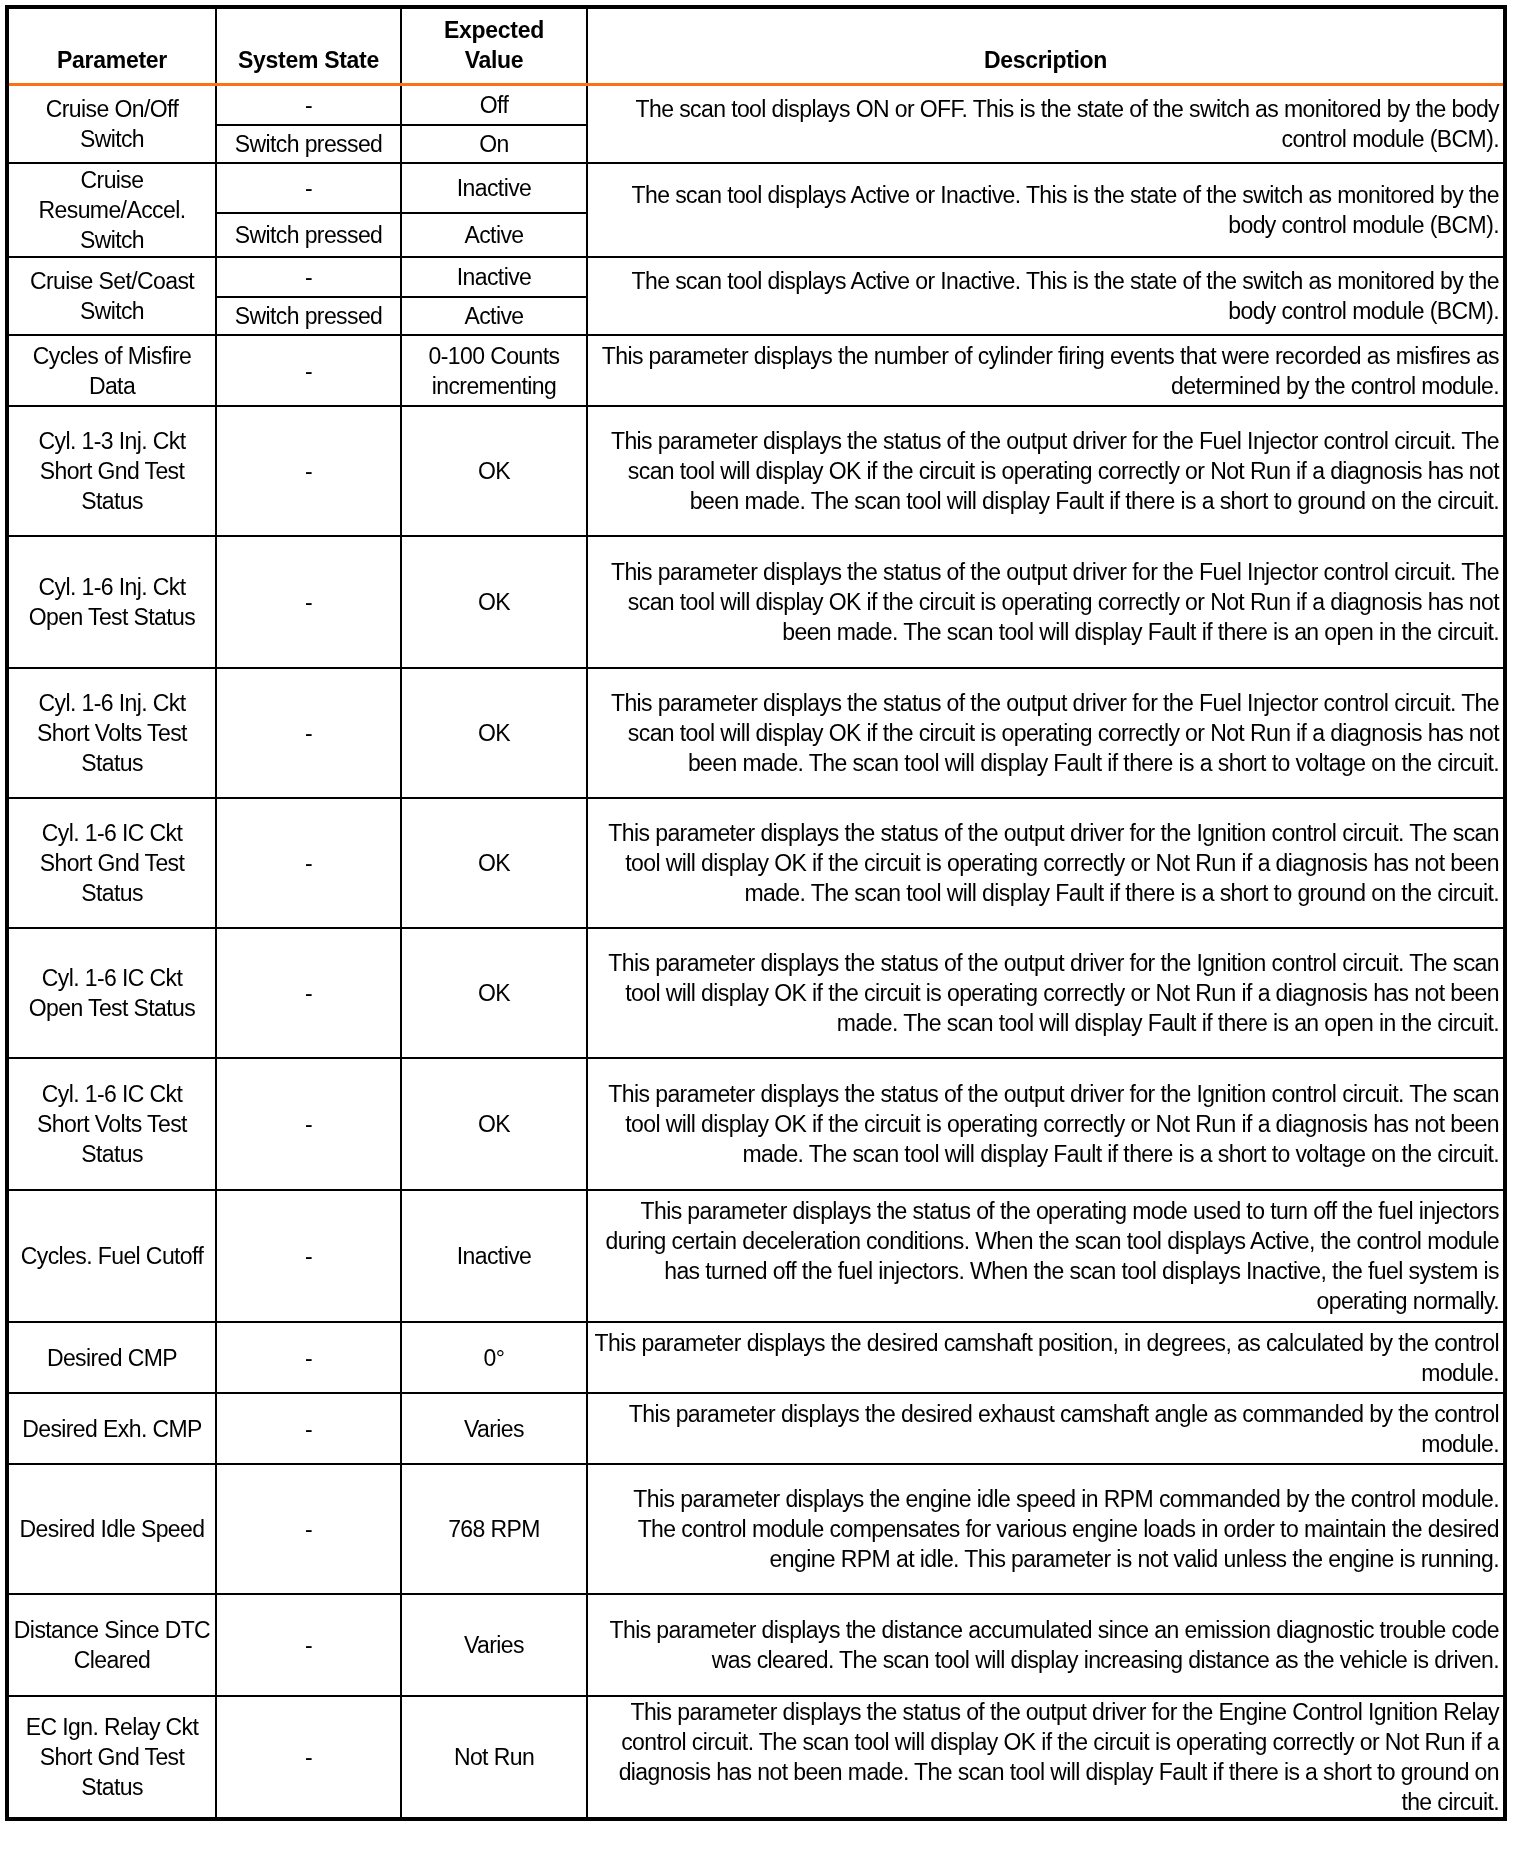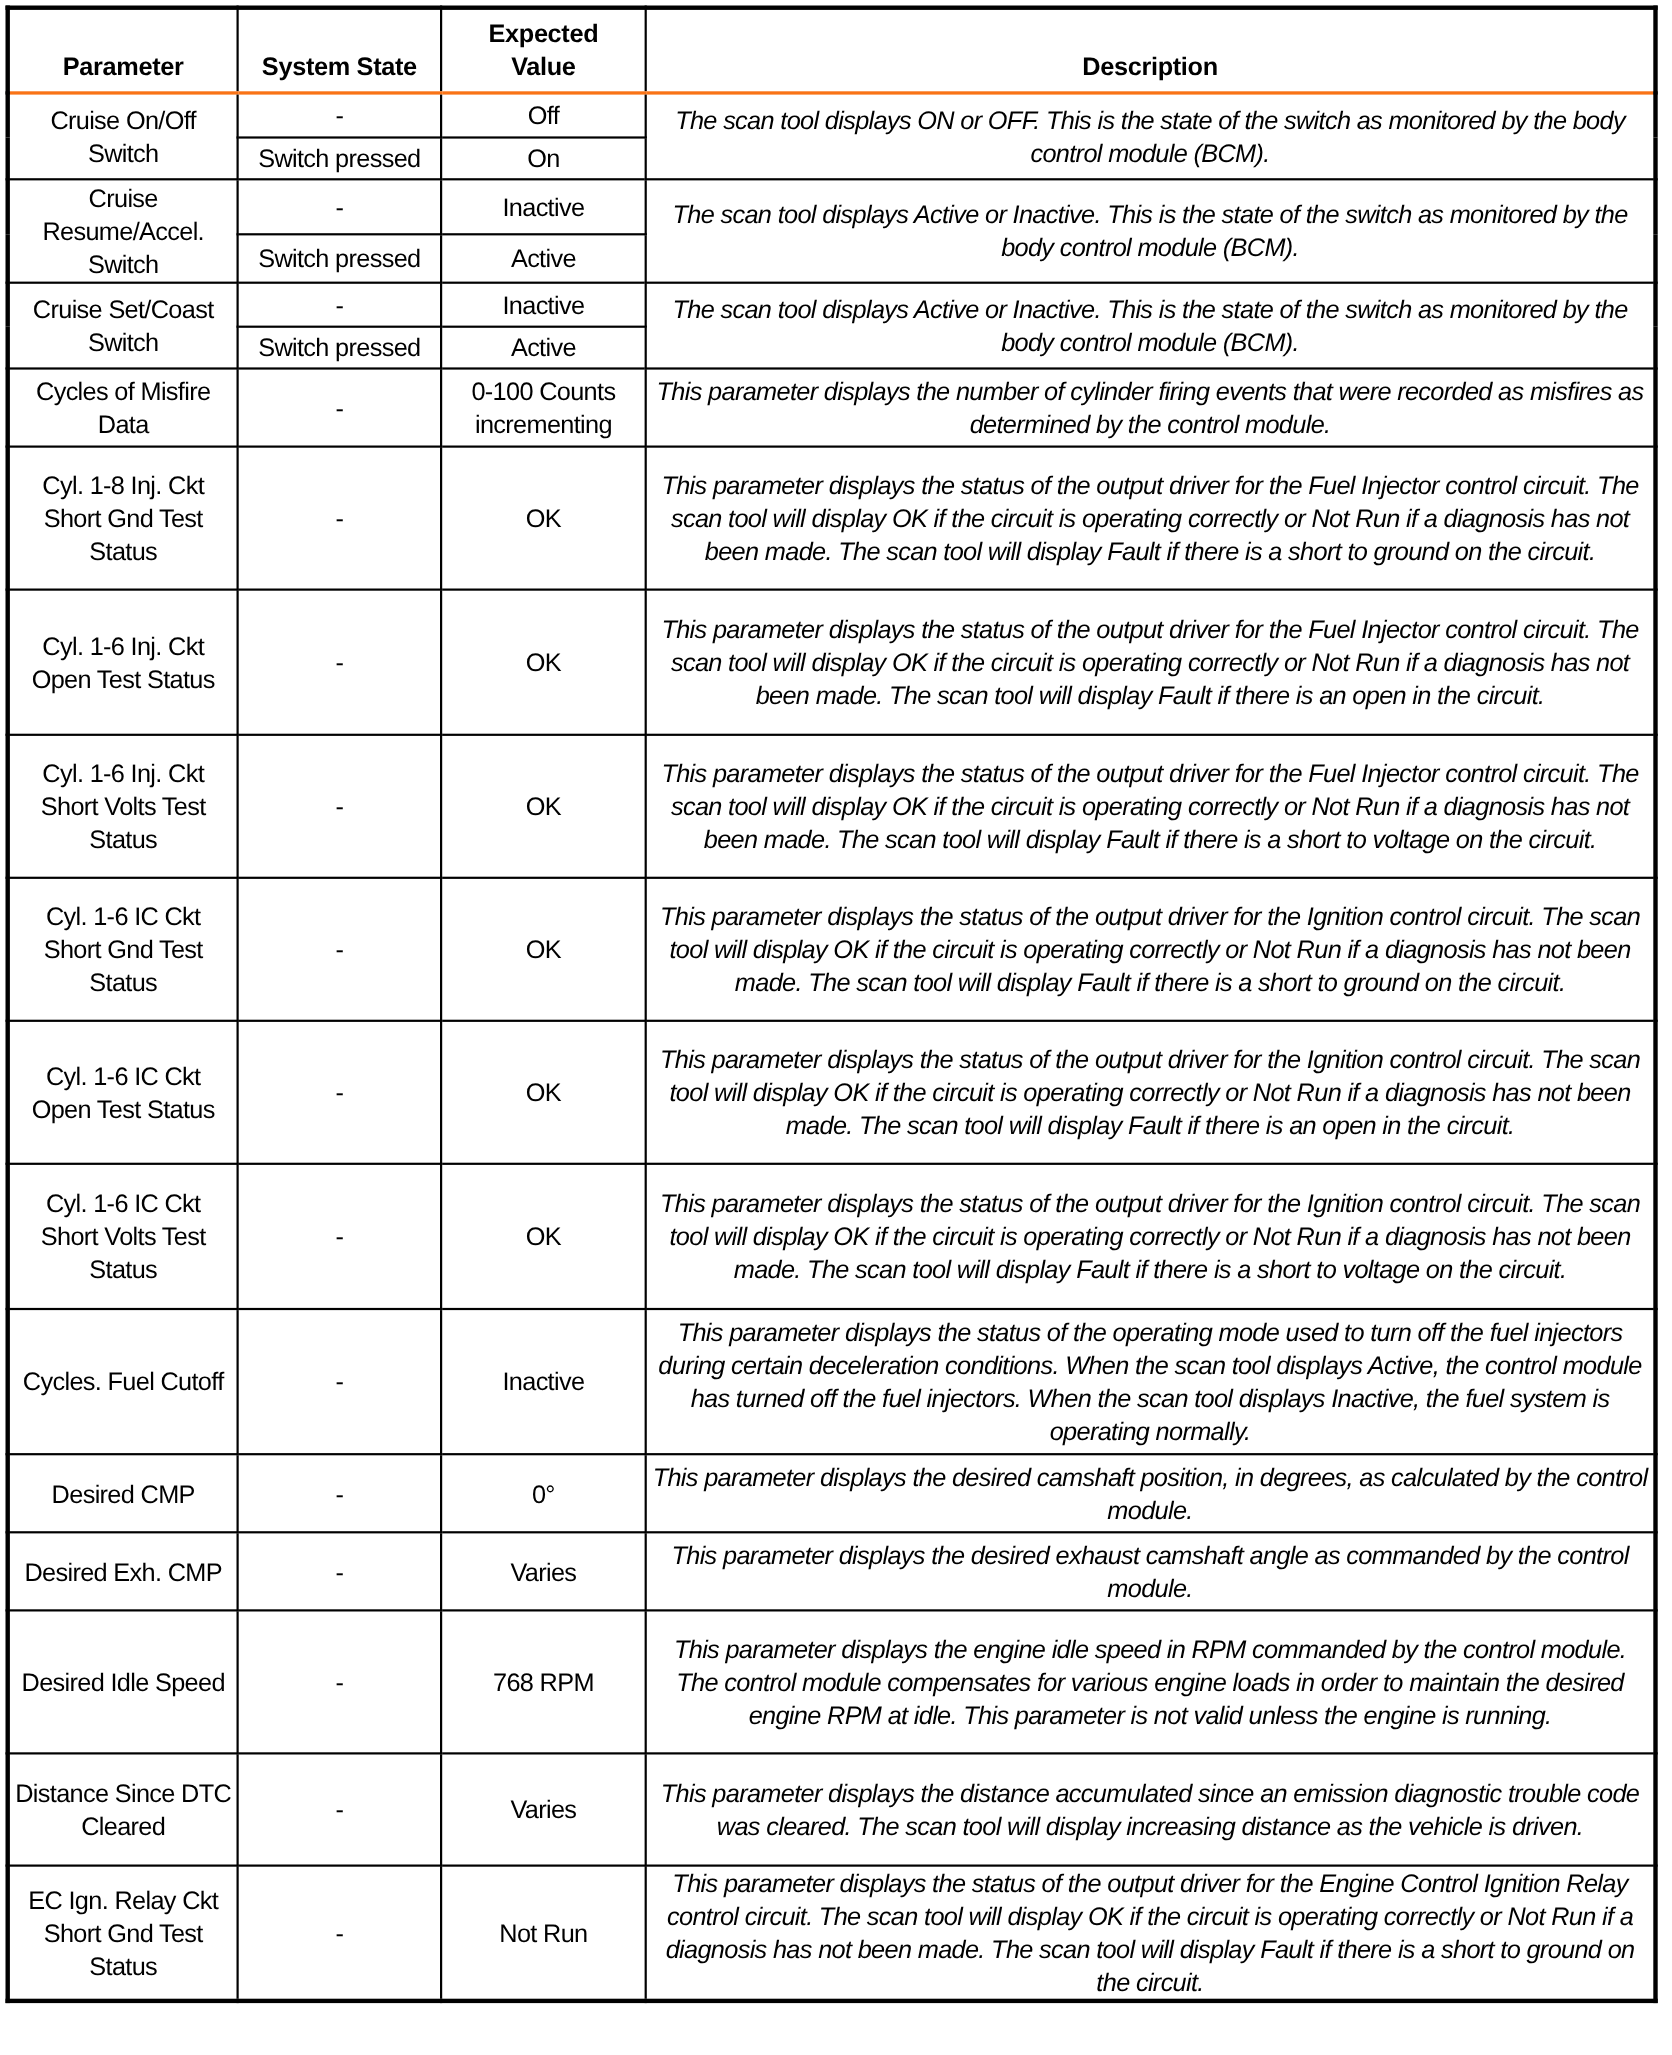--- a/index.html
+++ b/index.html
@@ -18,21 +18,21 @@
     line-height: 30px;
     vertical-align: middle;
   }
   table.params th {
     font-weight: bold; text-align: center; vertical-align: bottom;
     padding-bottom: 8px; height: 66px; letter-spacing: -0.3px;
     border-bottom: 3px solid #f97316;
   }
   td.param { text-align: center; padding-left: 4px; }
   td.state, td.value { text-align: center; }
-  td.desc { text-align: center; padding-left: 5px; font-style: italic; }
+  td.desc { text-align: right; padding-left: 5px; }
   col.c1 { width: 209px; } col.c2 { width: 185px; } col.c3 { width: 186px; } col.c4 { width: auto; }
   tr.h42 td { height: 38px; }
   tr.h50 td { height: 48px; }
   tr.h46 td { height: 42px; }
   tr.h36 td { height: 36px; }
   tr.r73 > td { height: 69px; }
   tr.r132 > td { height: 128px; }
   tr.r134 > td { height: 130px; }
   tr.r104 > td { height: 100px; }
   tr.r123 > td { height: 118px; }
@@ -91,21 +91,21 @@
     </tr>
 
     <tr class="r73">
       <td class="param">Cycles of Misfire Data</td>
       <td class="state">-</td>
       <td class="value">0-100 Counts incrementing</td>
       <td class="desc">This parameter displays the number of cylinder firing events that were recorded as misfires as determined by the control module.</td>
     </tr>
 
     <tr class="r132">
-      <td class="param">Cyl. 1-8 Inj. Ckt Short Gnd Test Status</td>
+      <td class="param">Cyl. 1-3 Inj. Ckt Short Gnd Test Status</td>
       <td class="state">-</td>
       <td class="value">OK</td>
       <td class="desc">This parameter displays the status of the output driver for the Fuel Injector control circuit. The scan tool will display OK if the circuit is operating correctly or Not Run if a diagnosis has not been made. The scan tool will display Fault if there is a short to ground on the circuit.</td>
     </tr>
 
     <tr class="r134">
       <td class="param">Cyl. 1-6 Inj. Ckt Open Test Status</td>
       <td class="state">-</td>
       <td class="value">OK</td>
       <td class="desc">This parameter displays the status of the output driver for the Fuel Injector control circuit. The scan tool will display OK if the circuit is operating correctly or Not Run if a diagnosis has not been made. The scan tool will display Fault if there is an open in the circuit.</td>

